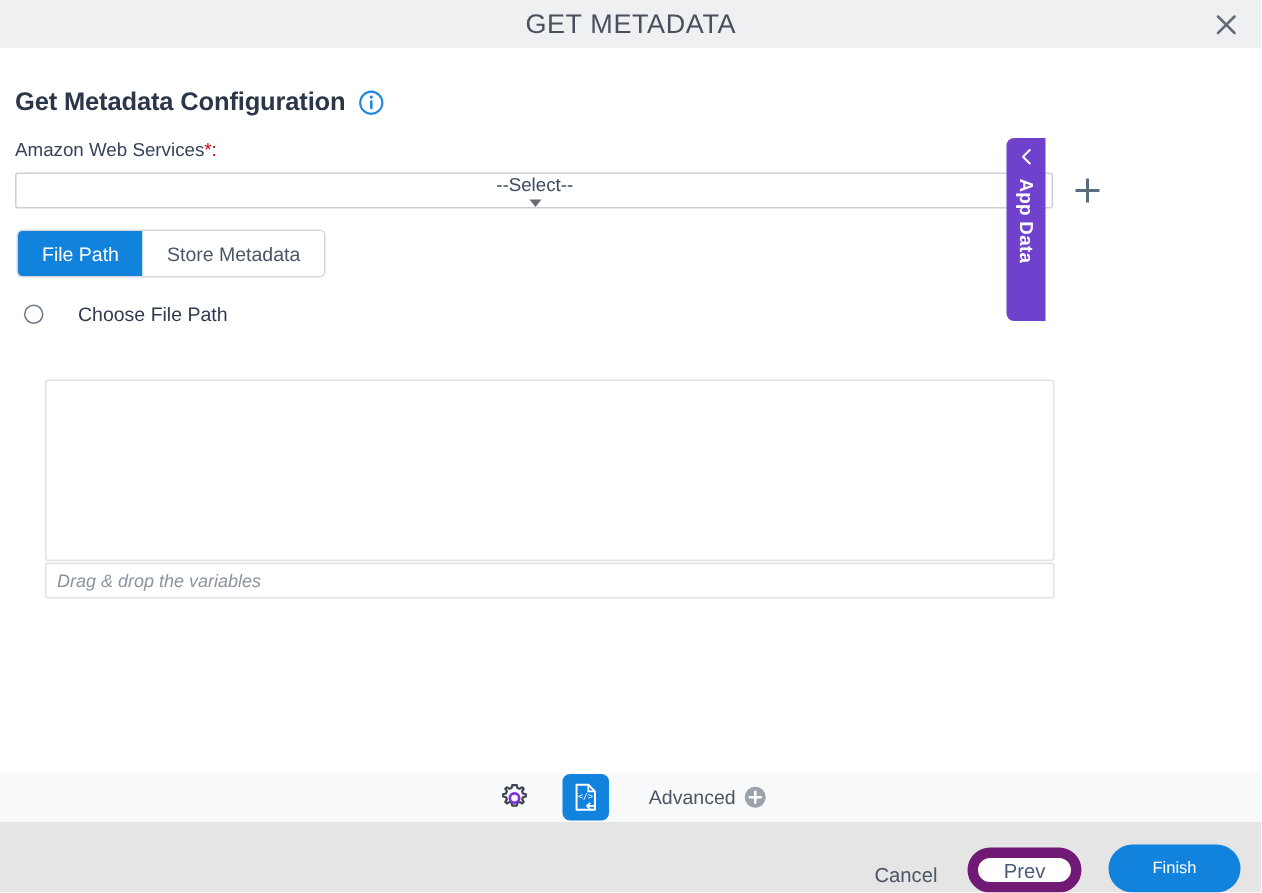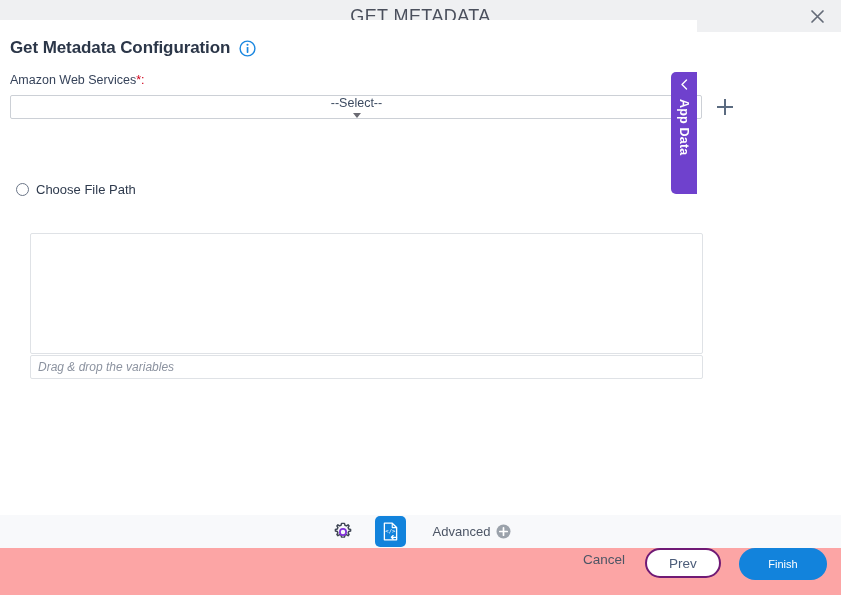--- a/index.html
+++ b/index.html
@@ -43,21 +43,21 @@
     display: flex;
     align-items: center;
     justify-content: center;
     cursor: pointer;
   }
   .close-btn svg { display: block; }
 
   
   .content {
     position: absolute;
-    left: 0; top: 20px;
+    left: 0; top: 40px;
     width: 697px;
     height: 483px;
     background: #ffffff;
   }
 
   .page-title-row {
     position: absolute;
     left: 10px;
     top: 18px;
     display: flex;
@@ -150,21 +150,21 @@
   .tab.active {
     background: #1283dc;
     color: #ffffff;
   }
 
   
   .radio-row {
     position: absolute;
     display: flex;
     align-items: center;
-    gap: 7px;
+    gap: 23px;
     cursor: pointer;
   }
   .radio-row.choose { left: 16px; top: 162px; }
   .radio-row.dynamic { left: 16px; top: 314px; }
 
   .radio {
     width: 13px;
     height: 13px;
     border-radius: 50%;
     border: 1px solid #6b7688;
@@ -299,41 +299,41 @@
   }
   .advanced-plus { display: block; }
 
   
   .footer {
     position: absolute;
     left: 0;
     top: 548px;
     width: 841px;
     height: 47px;
-    background: #fca5a5;
-    display: flex;
-    align-items: flex-start;
+    background: #e5e5e5;
+    display: flex;
+    align-items: flex-end;
     justify-content: flex-end;
     padding-right: 14px;
     box-sizing: border-box;
     gap: 18px;
   }
   .btn-cancel {
     background: none;
     border: none;
     font-family: "Liberation Sans", sans-serif;
     font-size: 13.5px;
     color: #4c5565;
     cursor: pointer;
     padding: 4px 2px;
   }
   .btn-prev {
     width: 76px;
     height: 30px;
-    border: 2px solid #701a75;
+    border: 7px solid #701a75;
     border-radius: 16px;
     background: #ffffff;
     font-family: "Liberation Sans", sans-serif;
     font-size: 13.5px;
     color: #4b5c79;
     cursor: pointer;
   }
   .btn-finish {
     width: 88px;
     height: 32px;
@@ -374,20 +374,24 @@
   </div>
 
   <div class="select-row">
     <div class="select-box">
       <span>--Select--</span>
       <span class="caret"></span>
     </div>
     <div class="plus-btn"></div>
   </div>
 
+  <div class="tabs">
+    <div class="tab active">File Path</div>
+    <div class="tab">Store Metadata</div>
+  </div>
 
   <div class="radio-row choose">
     <span class="radio"></span>
     <span class="radio-label">Choose File Path</span>
   </div>
 
   <textarea class="filepath-area" style=""></textarea>
 
 
   <input class="dynamic-input" type="text" placeholder="Drag &amp; drop the variables" style="">

